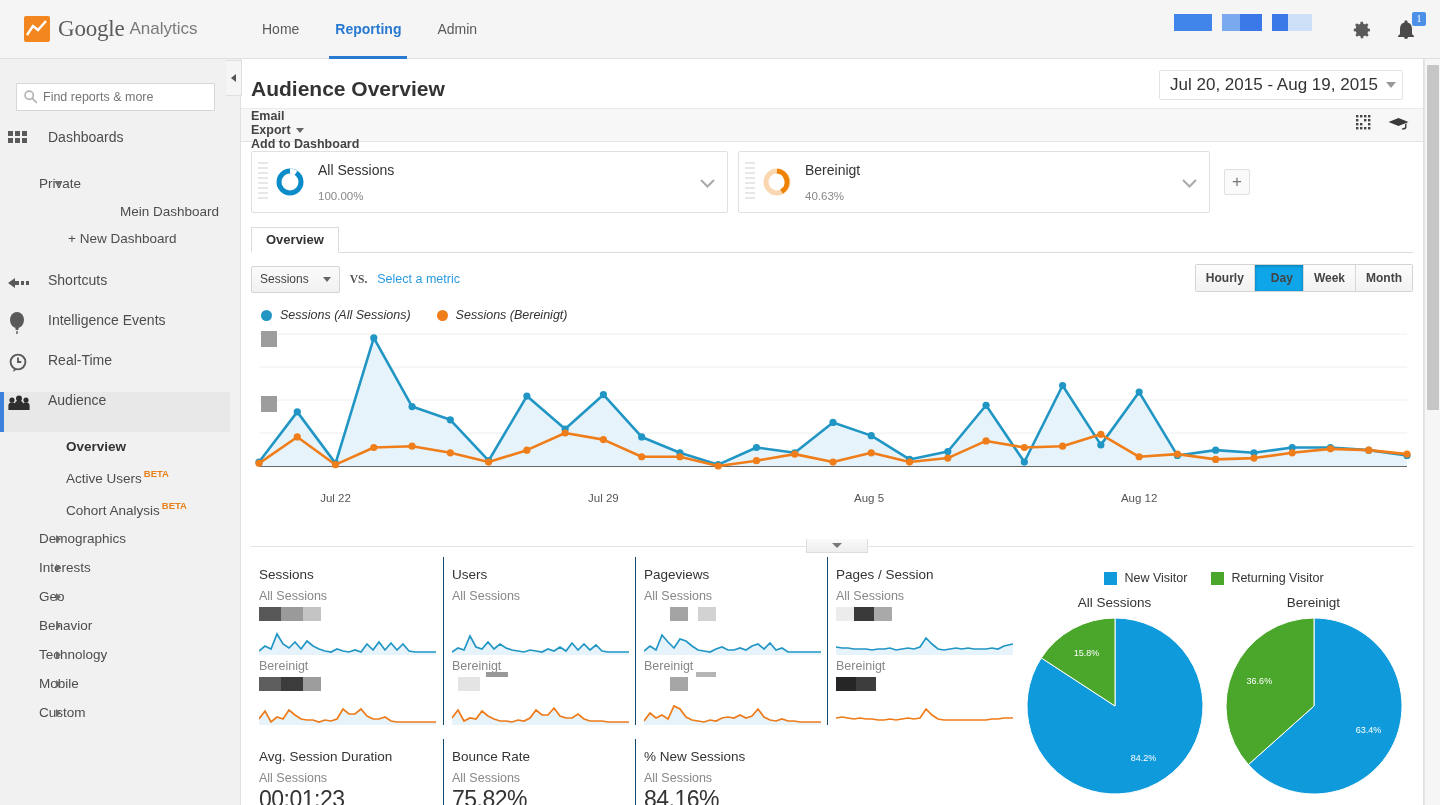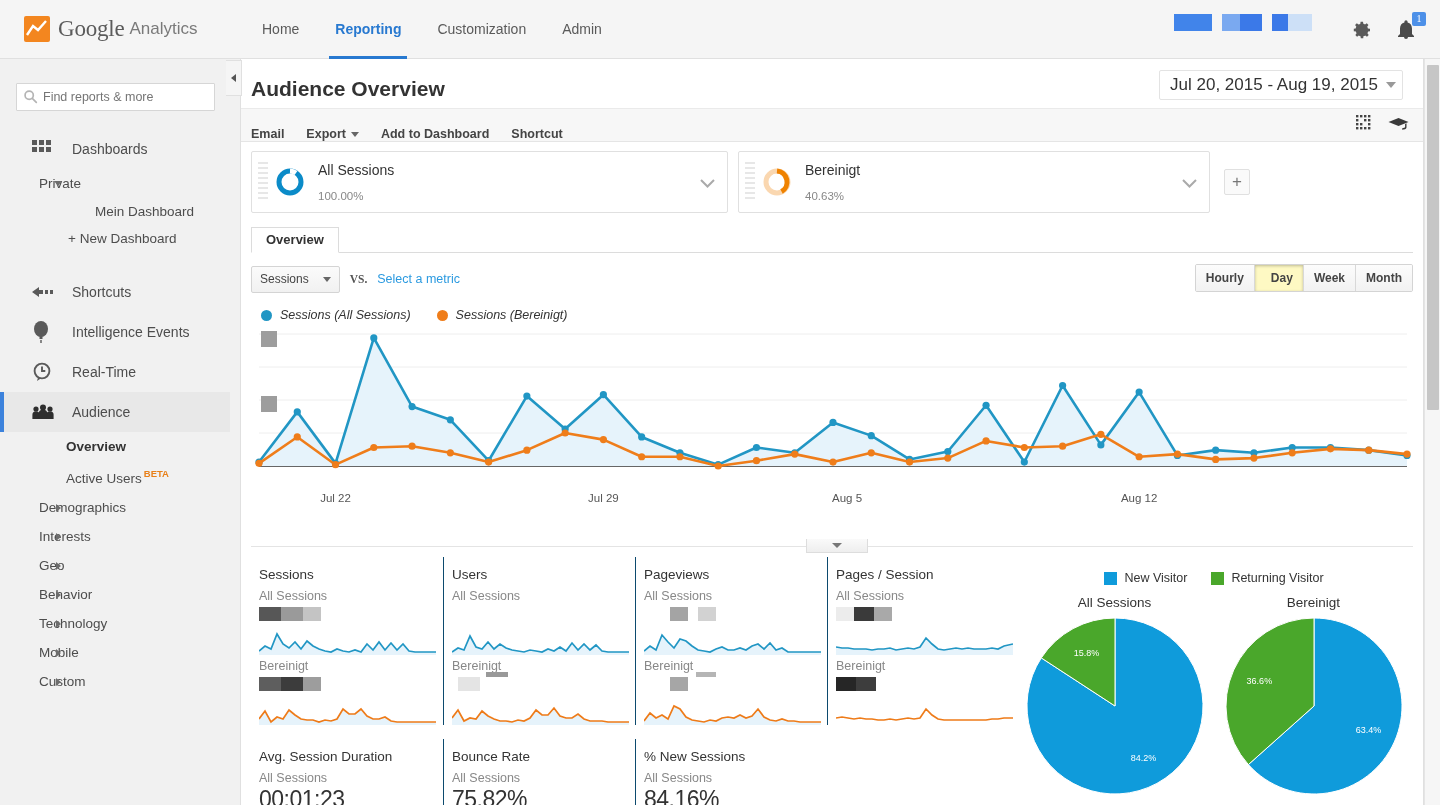--- a/index.html
+++ b/index.html
@@ -59,21 +59,21 @@
   .search-input {
     width: 199px; height: 28px; border: 1px solid #d6d6d6; background: #fff;
     font-size: 12.5px; color: #999; padding: 0 6px 0 26px; outline: none;
     font-family: "Liberation Sans", sans-serif; border-radius: 1px;
   }
   .search-icon {
     position: absolute; left: 7px; top: 6px; width: 15px; height: 15px; opacity: .55;
   }
   .nav-group { margin-top: 18px; }
   .nav-item {
-    display: flex; align-items: center; height: 40px; padding-left: 32px;
+    display: flex; height: 40px; padding-left: 8px;
     font-size: 14px; color: #4d4d4d; cursor: pointer; position: relative;
   }
   .nav-item .nic { width: 26px; height: 22px; margin-right: 14px; display:flex; align-items:center; justify-content:flex-start; }
   .nav-item.selected { background: #e8e8e8; }
   .nav-item.selected:before {
     content: ""; position: absolute; left: 0; top: 0; bottom: 0; width: 4px; background: #3c82dc;
   }
   .sub-item {
     font-size: 13.5px; color: #4d4d4d; padding: 7px 0 7px 66px; cursor: pointer; position: relative;
   }
@@ -81,21 +81,21 @@
   .sub-item.caret { padding-left: 39px; }
   .sub-item .car {
     position: absolute; left: 56px; top: 11px; width: 0; height: 0;
     border-left: 5px solid #6d6d6d; border-top: 4px solid transparent; border-bottom: 4px solid transparent;
   }
   .sub-item .car.down {
     border-left: 4px solid transparent; border-right: 4px solid transparent;
     border-top: 5px solid #6d6d6d; left: 54px; top: 12px;
   }
   .beta { color: #e8801a; font-size: 9.5px; font-weight: bold; vertical-align: super; margin-left: 2px; }
-  .dash-sub { font-size: 13.5px; color: #4d4d4d; padding: 6px 0 6px 95px; cursor: pointer; }
+  .dash-sub { font-size: 13.5px; color: #4d4d4d; padding: 6px 0 6px 120px; cursor: pointer; }
   .dash-sub.plus { padding-left: 68px; }
   .collapse-btn {
     position: absolute; left: 226px; top: 60px; width: 16px; height: 36px;
     background: #f5f5f5; border: 1px solid #e0e0e0; border-left: none;
     display: flex; align-items: center; justify-content: center; cursor: pointer; z-index: 5;
   }
   .collapse-btn i {
     width: 0; height: 0; border-right: 5px solid #555;
     border-top: 4px solid transparent; border-bottom: 4px solid transparent;
   }
@@ -113,21 +113,21 @@
     position: absolute; right: 20px; top: 11px; height: 30px; display: flex; align-items: center;
     padding: 0 6px 0 10px; border: 1px solid #e3e3e3; border-radius: 2px; background: #fff; cursor: pointer;
   }
   .date-range span { font-size: 17px; color: #333; }
   .date-range .dd {
     margin-left: 8px; width: 0; height: 0; border-left: 5px solid transparent;
     border-right: 5px solid transparent; border-top: 6px solid #999;
   }
   .actionbar {
     height: 33px; background: #f7f7f7; border-bottom: 1px solid #e5e5e5;
-    display: flex; align-items: flex-end; padding-left: 10px; position: relative;
+    display: flex; align-items: flex-start; padding-left: 10px; position: relative; flex-direction: column;
   }
   .actionbar .act {
     font-size: 12.5px; color: #444; font-weight: bold; margin-right: 22px; cursor: pointer;
     display: flex; align-items: center;
   }
   .actionbar .act .dd {
     margin-left: 5px; width: 0; height: 0; border-left: 4px solid transparent;
     border-right: 4px solid transparent; border-top: 5px solid #666;
   }
   .ab-icons { position: absolute; right: 14px; top: 6px; display: flex; align-items: center; gap: 14px; }
@@ -175,21 +175,21 @@
   .vs-label { font-size: 11.5px; color: #555; font-weight: bold; margin: 0 10px; font-family: Liberation Serif, serif; }
   .select-metric-link { font-size: 12.5px; color: #2b9ae0; cursor: pointer; }
   .granularity {
     position: absolute; right: 0; top: 0; display: flex; border: 1px solid #d4d4d4; border-radius: 2px; overflow: hidden;
   }
   .granularity div {
     font-size: 12px; color: #444; font-weight: bold; padding: 6px 10px;
     background: linear-gradient(#fcfcfc,#f2f2f2); border-right: 1px solid #d8d8d8; cursor: pointer;
   }
   .granularity div:last-child { border-right: none; }
-  .granularity div.on { background: #fef9c3; box-shadow: inset 0 1px 3px rgba(0,0,0,.25); padding-left: 16px; }
+  .granularity div.on { background: #0ea5e9; box-shadow: inset 0 1px 3px rgba(0,0,0,.25); padding-left: 16px; }
 
   
   .chart-legend { margin: 14px 0 0 20px; display: flex; align-items: center; font-style: italic; }
   .chart-legend .li { display: flex; align-items: center; margin-right: 26px; }
   .chart-legend .dot { width: 11px; height: 11px; border-radius: 50%; margin-right: 8px; }
   .chart-legend .lbl { font-size: 12.5px; color: #333; }
 
   
   .linechart-wrap { position: relative; margin: 6px 10px 0 10px; height: 160px; }
   .axis-redact { position: absolute; width: 16px; height: 16px; background: #9d9d9d; }
@@ -243,21 +243,20 @@
           <polyline points="3,19 9,10 14,14 22,5" fill="none" stroke="#ffffff" stroke-width="2.4"></polyline>
         </svg>
       </div>
       <span class="g-word">Google</span>
       <span class="a-word">Analytics</span>
     </div>
 
     <div class="topnav">
       <a href="#">Home</a>
       <a href="#" class="active">Reporting</a>
-      <a href="#">Customization</a>
       <a href="#">Admin</a>
     </div>
 
     <div class="redact-blocks">
       <div class="rb">
         <i style="width:38px;background:#4184ea"></i>
       </div>
       <div class="rb">
         <i style="width:18px;background:#7aa9f0"></i>
           <i style="width:22px;background:#3b79e8"></i>
@@ -364,20 +363,23 @@
         </span>
         <span>Audience</span>
       </div>
 
       <div>
         <div class="sub-item bold">
           <span>Overview</span>
         </div>
         <div class="sub-item">
           <span>Active Users</span><span class="beta">BETA</span>
+        </div>
+        <div class="sub-item">
+          <span>Cohort Analysis</span><span class="beta">BETA</span>
         </div>
         <div class="sub-item caret">
           <i class="car"></i>
           <span>Demographics</span>
         </div>
         <div class="sub-item caret">
           <i class="car"></i>
           <span>Interests</span>
         </div>
         <div class="sub-item caret">
@@ -626,21 +628,21 @@
           <circle cx="964.6666666666666" cy="131.4" r="3.6" fill="#ef7d1a"></circle>
           <circle cx="1002.9333333333333" cy="130.08" r="3.6" fill="#ef7d1a"></circle>
           <circle cx="1041.2" cy="124.8" r="3.6" fill="#ef7d1a"></circle>
           <circle cx="1079.4666666666667" cy="120.84" r="3.6" fill="#ef7d1a"></circle>
           <circle cx="1117.7333333333333" cy="122.16" r="3.6" fill="#ef7d1a"></circle>
           <circle cx="1156" cy="126.12" r="3.6" fill="#ef7d1a"></circle>
         </svg>
       <div id="xticks" style="position:relative;height:18px;">
           <span style="position:absolute;left:60.53333333333333px;top:0;font-size:11.5px;color:#555;width:48px;text-align:center">Jul 22</span>
           <span style="position:absolute;left:328.4px;top:0;font-size:11.5px;color:#555;width:48px;text-align:center">Jul 29</span>
-          <span style="position:absolute;left:581px;top:0;font-size:11.5px;color:#555;width:48px;">Aug 5</span>
+          <span style="position:absolute;left:594px;top:0;font-size:11.5px;color:#555;width:48px;text-align:center">Aug 5</span>
           <span style="position:absolute;left:864.1333333333333px;top:0;font-size:11.5px;color:#555;width:48px;text-align:center">Aug 12</span>
         </div>
     </div>
 
     <div class="chart-divider"></div>
     <div class="chart-bottom-tab">
       <i></i>
     </div>
 
     <div class="cards">

